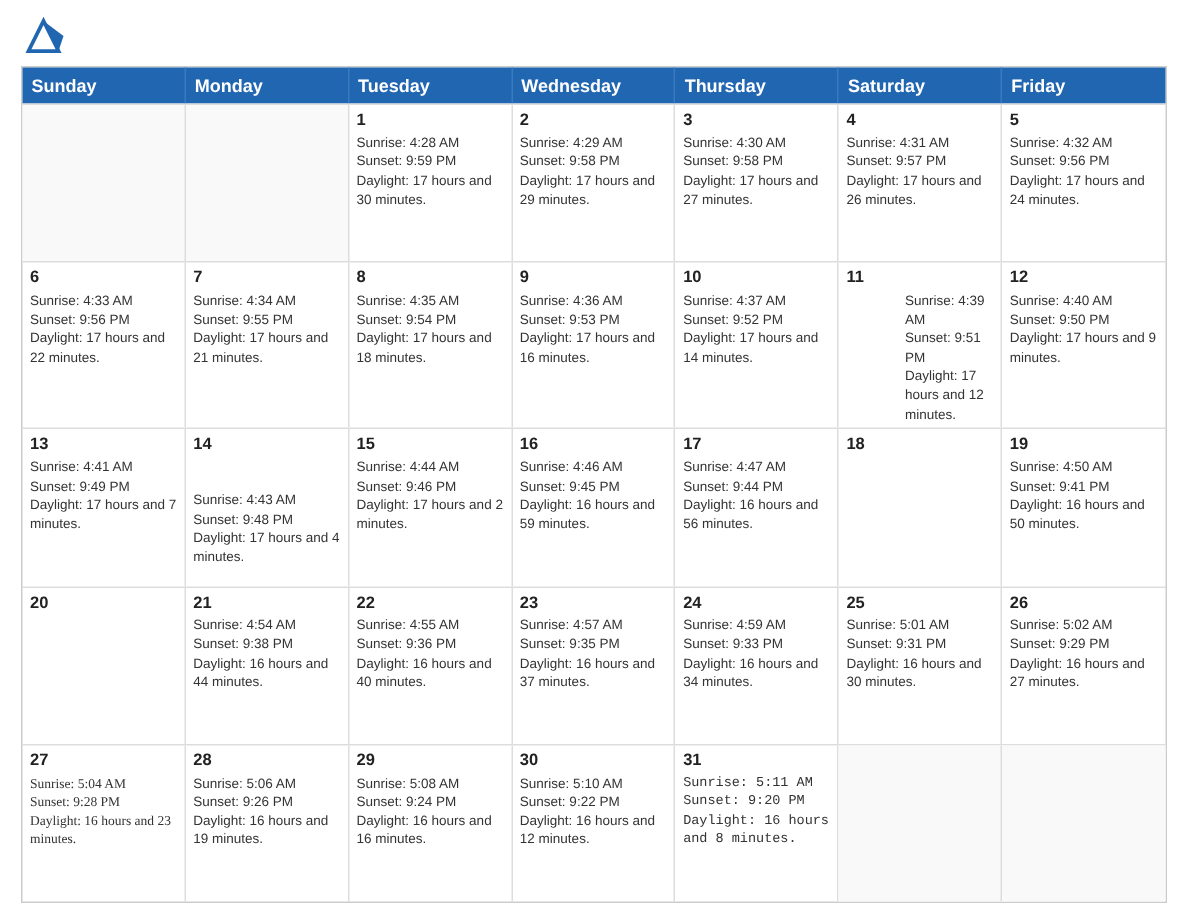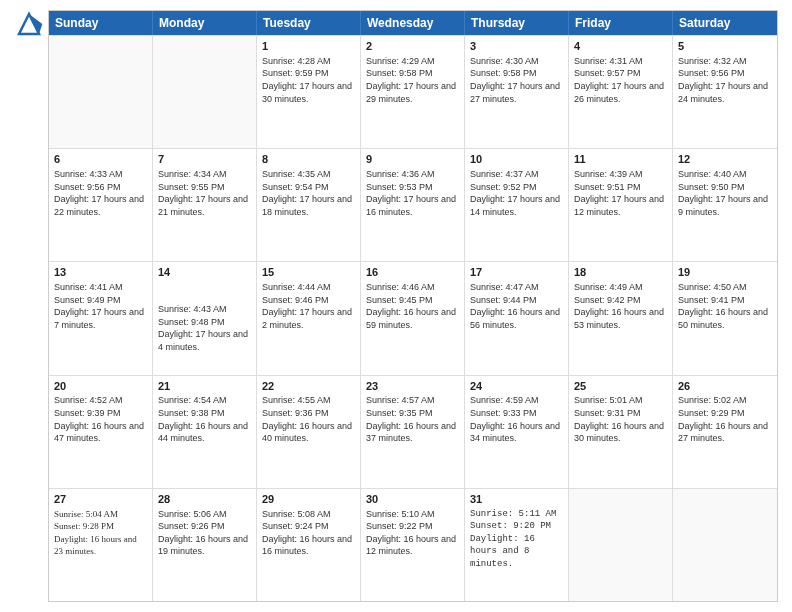--- a/index.html
+++ b/index.html
@@ -8,21 +8,21 @@
       background: #fff;
       width: 792px;
       height: 612px;
       overflow: hidden;
     }
     .page {
       width: 792px;
       height: 612px;
       padding: 10px 14px 10px 14px;
       display: flex;
-      flex-direction: row;
+      flex-direction: column;
     }
     .header {
       display: flex;
       justify-content: space-between;
       align-items: flex-start;
       margin-bottom: 6px;
     }
     .logo {
       display: flex;
       align-items: center;
@@ -130,22 +130,22 @@
     </div>
   </div>
 
   <div class="calendar">
     <div class="cal-header-row">
     <div class="cal-header-cell">Sunday</div>
         <div class="cal-header-cell">Monday</div>
         <div class="cal-header-cell">Tuesday</div>
         <div class="cal-header-cell">Wednesday</div>
         <div class="cal-header-cell">Thursday</div>
+        <div class="cal-header-cell">Saturday</div>
         <div class="cal-header-cell">Friday</div>
-        <div class="cal-header-cell">Saturday</div>
       </div>
     <div class="cal-body">
     <div class="cal-row">
           <div class="cal-cell empty"></div>
           <div class="cal-cell empty"></div>
           <div class="cal-cell">
             <span class="day-num">1</span>
             <div class="cell-text" style="white-space: pre-line;">Sunrise: 4:28 AM
 Sunset: 9:59 PM
 Daylight: 17 hours and 30 minutes.</div>
@@ -201,21 +201,21 @@
 Daylight: 17 hours and 16 minutes.</div>
           </div>
           <div class="cal-cell">
             <span class="day-num">10</span>
             <div class="cell-text" style="white-space: pre-line;">Sunrise: 4:37 AM
 Sunset: 9:52 PM
 Daylight: 17 hours and 14 minutes.</div>
           </div>
           <div class="cal-cell">
             <span class="day-num">11</span>
-            <div class="cell-text" style="white-space: pre-line;">Sunrise: 4:39 AM
+            <div class="cell-text" style="white-space: pre-line; margin-left: 39px;">Sunrise: 4:39 AM
 Sunset: 9:51 PM
 Daylight: 17 hours and 12 minutes.</div>
           </div>
           <div class="cal-cell">
             <span class="day-num">12</span>
             <div class="cell-text" style="white-space: pre-line;">Sunrise: 4:40 AM
 Sunset: 9:50 PM
 Daylight: 17 hours and 9 minutes.</div>
           </div>
         </div>
@@ -245,37 +245,31 @@
 Daylight: 16 hours and 59 minutes.</div>
           </div>
           <div class="cal-cell">
             <span class="day-num">17</span>
             <div class="cell-text" style="white-space: pre-line;">Sunrise: 4:47 AM
 Sunset: 9:44 PM
 Daylight: 16 hours and 56 minutes.</div>
           </div>
           <div class="cal-cell">
             <span class="day-num">18</span>
-            <div class="cell-text" style="white-space: pre-line;">Sunrise: 4:49 AM
-Sunset: 9:42 PM
-Daylight: 16 hours and 53 minutes.</div>
           </div>
           <div class="cal-cell">
             <span class="day-num">19</span>
             <div class="cell-text" style="white-space: pre-line;">Sunrise: 4:50 AM
 Sunset: 9:41 PM
 Daylight: 16 hours and 50 minutes.</div>
           </div>
         </div>
         <div class="cal-row">
           <div class="cal-cell">
             <span class="day-num">20</span>
-            <div class="cell-text" style="white-space: pre-line;">Sunrise: 4:52 AM
-Sunset: 9:39 PM
-Daylight: 16 hours and 47 minutes.</div>
           </div>
           <div class="cal-cell">
             <span class="day-num">21</span>
             <div class="cell-text" style="white-space: pre-line;">Sunrise: 4:54 AM
 Sunset: 9:38 PM
 Daylight: 16 hours and 44 minutes.</div>
           </div>
           <div class="cal-cell">
             <span class="day-num">22</span>
             <div class="cell-text" style="white-space: pre-line;">Sunrise: 4:55 AM

